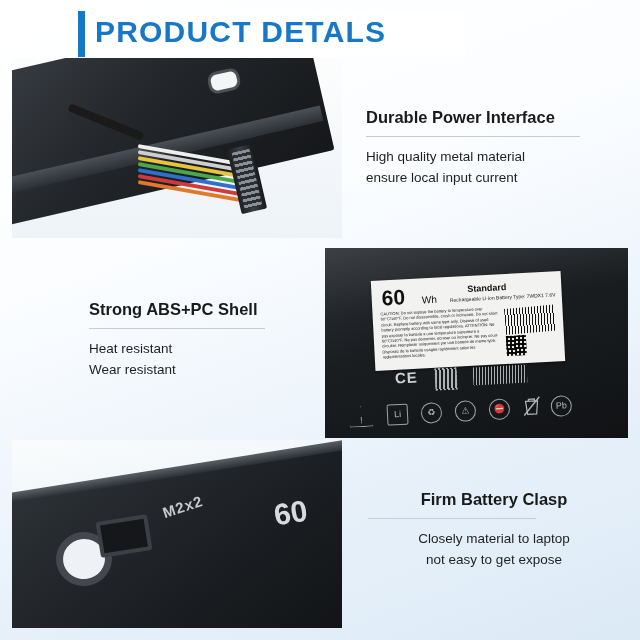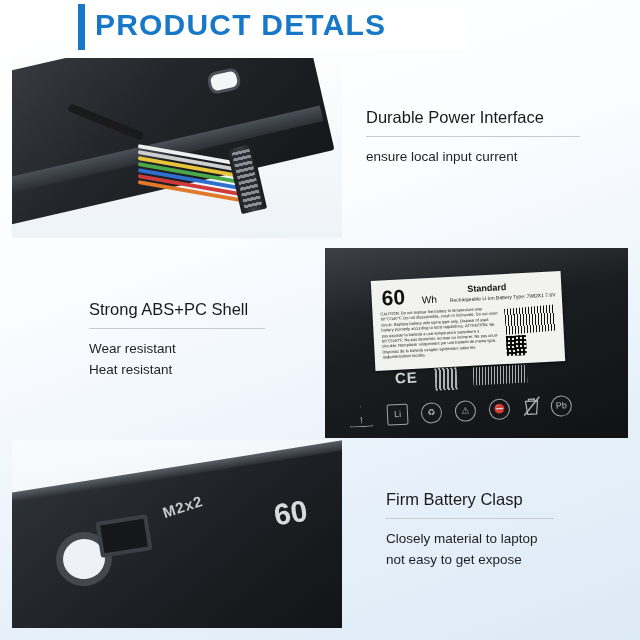--- a/index.html
+++ b/index.html
@@ -17,21 +17,21 @@
     position: relative;
     width: 640px;
     height: 640px;
     background: linear-gradient(160deg, #ffffff 0%, #fbfdff 35%, #e8f1fa 70%, #dceaf6 100%);
     box-sizing: border-box;
   }
 
   
   .header {
     position: absolute;
-    top: 0;
+    top: 7px;
     left: 0;
     width: 516px;
     height: 54px;
   }
   .header-bar {
     position: absolute;
     left: 78px;
     top: 4px;
     width: 380px;
     height: 46px;
@@ -383,39 +383,39 @@
     font-size: 30px;
     font-weight: bold;
     transform: rotate(-9deg);
     opacity: .92;
   }
 
   
   .txt-block { position: absolute; }
   .txt-title {
     font-size: 16.5px;
-    font-weight: normal;
+    font-weight: bold;
     color: #1a1a1a;
     white-space: nowrap;
   }
   .txt-rule {
     height: 1px;
     background: #c7ccd1;
     margin: 9px 0 9px 0;
   }
   .txt-line {
     font-size: 13.5px;
     color: #1f1f1f;
     line-height: 21px;
     white-space: nowrap;
   }
 
   #text-power { left: 366px; top: 108px; width: 250px; }
   #text-shell { left: 78px;  top: 300px; width: 246px; margin-left: 11px; }
-  #text-clasp { left: 386px; top: 490px; width: 252px; }
+  #text-clasp { left: 368px; top: 490px; width: 252px; text-align: center; }
   #text-shell .txt-rule { width: 176px; }
   #text-power .txt-rule { width: 214px; }
   #text-clasp .txt-rule { width: 168px; }
 </style>
 </head>
 <body>
 
 <div class="page">
 
   <div class="header">
@@ -488,28 +488,29 @@
       <div class="clasp-ring"></div>
       <div class="clasp-bracket"></div>
       <div class="m2x2">M2x2</div>
       <div class="big60">60</div>
     </div>
   </div>
 
   <div class="txt-block" id="text-power">
     <div class="txt-title">Durable Power Interface</div>
     <div class="txt-rule"></div>
+    <div class="txt-line">High quality metal material</div>
     <div class="txt-line">ensure local input current</div>
   </div>
 
   <div class="txt-block" id="text-shell">
     <div class="txt-title">Strong ABS+PC Shell</div>
     <div class="txt-rule"></div>
+    <div class="txt-line">Heat resistant</div>
     <div class="txt-line">Wear resistant</div>
-    <div class="txt-line">Heat resistant</div>
   </div>
 
   <div class="txt-block" id="text-clasp">
     <div class="txt-title">Firm Battery Clasp</div>
     <div class="txt-rule"></div>
     <div class="txt-line">Closely material to laptop</div>
     <div class="txt-line">not easy to get expose</div>
   </div>
 
 </div>

